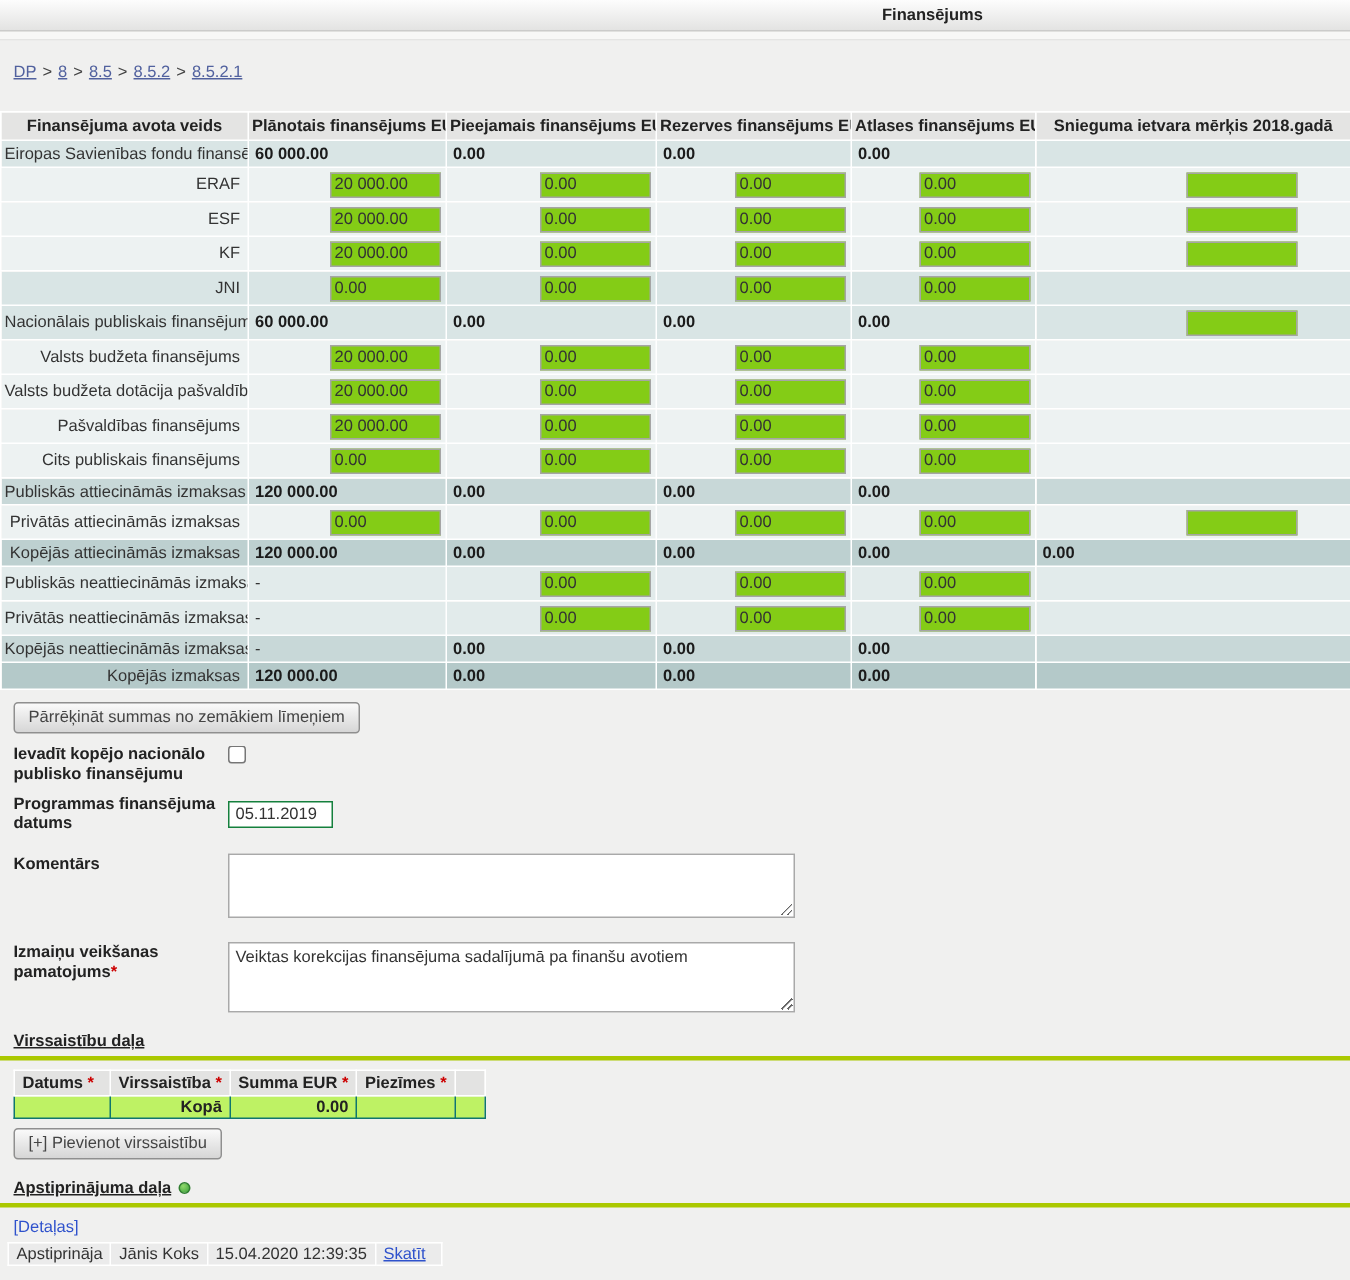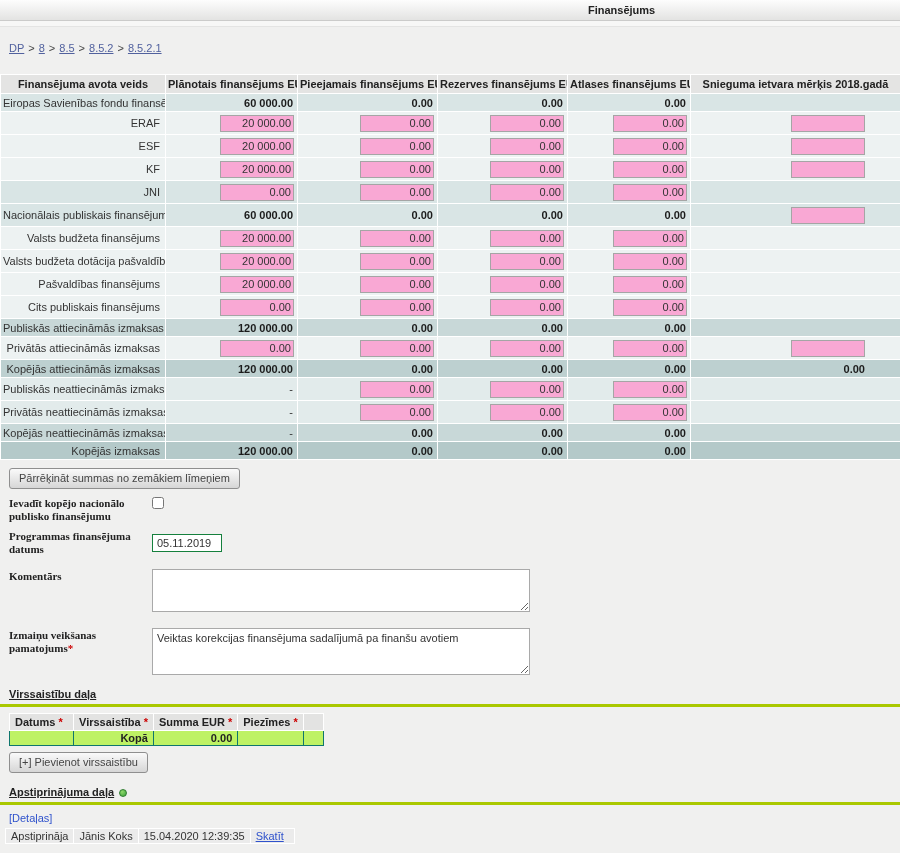--- a/index.html
+++ b/index.html
@@ -12,44 +12,44 @@
   .apptitle { position:absolute; left:588px; top:4px; font-weight:bold; font-size:11px; color:#222; }
   
   .breadcrumb { margin:15px 0 0 9px; color:#555; }
   .breadcrumb a { color:#51619e; text-decoration:underline; cursor:pointer; }
   .breadcrumb .sep { margin:0 4px; color:#444; }
   
   table.fin { border-collapse:collapse; table-layout:fixed; width:900px; margin-top:20px; }
   table.fin td, table.fin th { border:1px solid #ffffff; overflow:hidden; white-space:nowrap; }
   table.fin th { background:#e4e4e3; font-weight:bold; color:#222; text-align:center; padding:3px 2px; height:19px; }
   td.lbl { text-align:right; padding:2px 5px 2px 2px; color:#333; }
-  td.val { text-align:right; padding:2px 4px; font-weight:bold; color:#1b1b1b; }
+  td.val { text-align:left; padding:2px 4px; font-weight:bold; color:#1b1b1b; }
   td.dash { font-weight:normal; color:#333; }
   td.in  { text-align:right; padding:2px 3px; }
   td.c6  { padding-right:35px; }
   tr.txtrow td { height:18px; }
   tr.inrow td { height:23px; }
   tr.mid td    { background:#d9e5e5; }
   tr.light td  { background:#edf2f2; }
   tr.mlight td { background:#e2ebeb; }
   tr.dk1 td    { background:#c8d8d8; }
   tr.dk2 td    { background:#bdd0d0; }
   tr.dk3 td    { background:#b4c9c9; }
-  input.amt { width:74px; height:17px; border:1px solid #a5a5a5; background:#f9a8d4;
-              font:11px "Liberation Sans", sans-serif; text-align:right; padding:0 2px; color:#333; }
+  input.amt { width:74px; height:17px; border:1px solid #a5a5a5; background:#84cc16;
+              font:11px "Liberation Sans", sans-serif; text-align:left; padding:0 2px; color:#333; }
   
   .btn { display:inline-block; padding:3px 9px 4px; background:linear-gradient(#fafafa,#d6d6d6);
          border:1px solid #8f8f8f; border-radius:3px; font:bold 11px "Liberation Sans", sans-serif;
          color:#333; cursor:pointer; }
   .btn.plain { font-weight:normal; color:#444; }
   .btn:disabled, .btn.disabled { color:#acacac; border-color:#bdbdbd; background:linear-gradient(#f4f4f4,#e6e6e6); cursor:default; }
   .recalc { margin:8px 0 0 9px; }
   
   .frow { display:flex; margin-left:9px; }
-  .frow .flabel { width:143px; font-weight:bold; color:#222; line-height:13px; padding-top:1px;font-family:Liberation Serif, serif; }
+  .frow .flabel { width:143px; font-weight:bold; color:#222; line-height:13px; padding-top:1px; }
   .req { color:#cc0000; font-weight:bold; }
   .chk-row { margin-top:7px; }
   .chk-row input { width:12px; height:12px; margin-top:1px; }
   .date-row { margin-top:6px;align-items:center; }
   input.date { width:70px; height:18px; border:1px solid #15803d; background:#fff;
                font:11px "Liberation Sans", sans-serif; padding:0 4px; color:#333; }
   .comment-row { margin-top:13px; }
   .reason-row { margin-top:16px; }
   textarea.ta { width:378px; border:1px solid #a9a9a9; background:#fff; resize:both;
                 font:11px/1.35 "Liberation Sans", sans-serif; padding:2px 4px; color:#333; }

